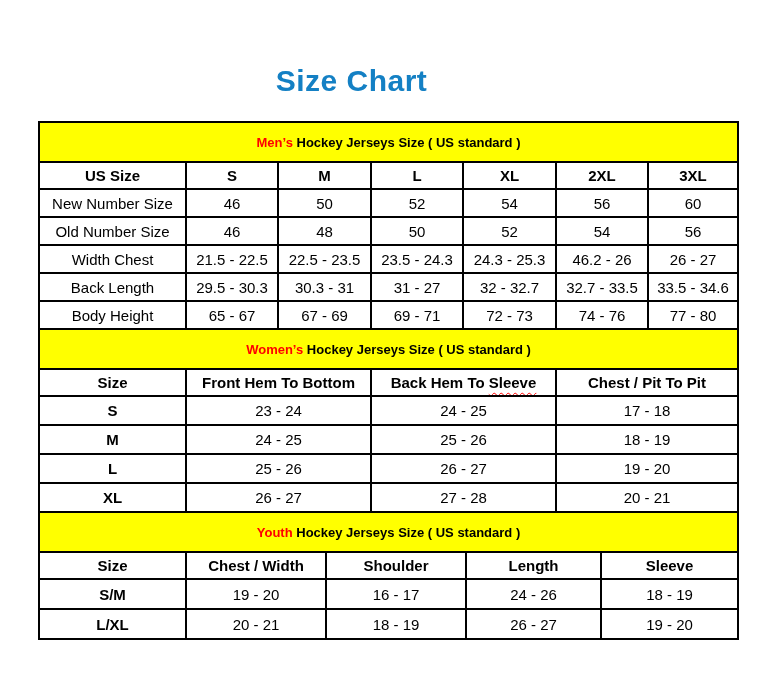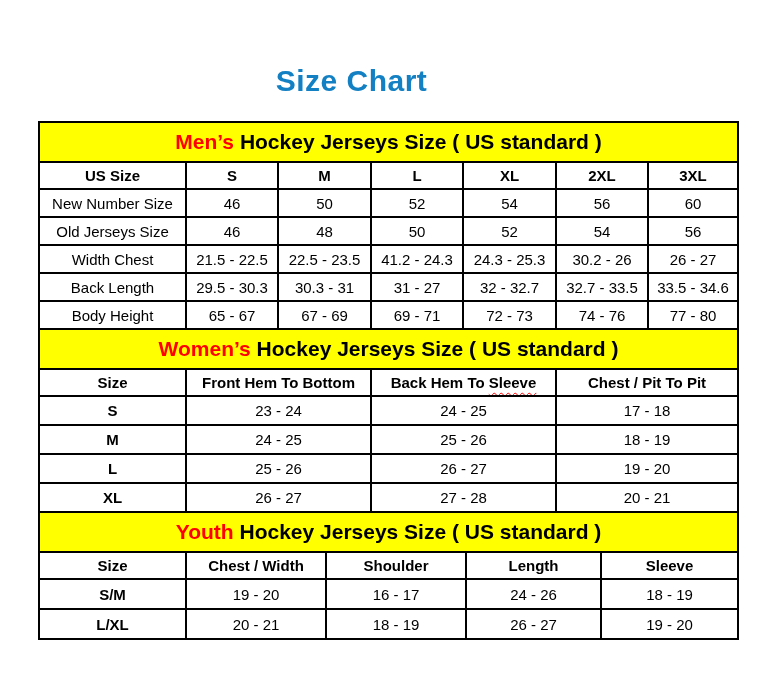--- a/index.html
+++ b/index.html
@@ -46,21 +46,21 @@
     vertical-align: middle;
     color: #000000;
     font-size: 15px;
     padding: 0 2px;
     overflow: hidden;
     white-space: nowrap;
   }
   tr.banner td {
     background: #FFFF00;
     font-weight: bold;
-    font-size: 21px;
+    font-size: 13px;
     height: 38px;
   }
   tr.banner .hl {
     color: #FF0000;
   }
   tr.hdr td {
     font-weight: bold;
     height: 25px;
   }
   tr.data td {
@@ -112,35 +112,35 @@
     <tr class="data">
       <td class="rlabel">New Number Size</td>
       <td>46</td>
       <td>50</td>
       <td>52</td>
       <td>54</td>
       <td>56</td>
       <td>60</td>
     </tr>
     <tr class="data">
-      <td class="rlabel">Old Jerseys Size</td>
+      <td class="rlabel">Old Number Size</td>
       <td>46</td>
       <td>48</td>
       <td>50</td>
       <td>52</td>
       <td>54</td>
       <td>56</td>
     </tr>
     <tr class="data">
       <td class="rlabel">Width Chest</td>
       <td>21.5 - 22.5</td>
       <td>22.5 - 23.5</td>
-      <td>41.2 - 24.3</td>
+      <td>23.5 - 24.3</td>
       <td>24.3 - 25.3</td>
-      <td>30.2 - 26</td>
+      <td>46.2 - 26</td>
       <td>26 - 27</td>
     </tr>
     <tr class="data">
       <td class="rlabel">Back Length</td>
       <td>29.5 - 30.3</td>
       <td>30.3 - 31</td>
       <td>31 - 27</td>
       <td>32 - 32.7</td>
       <td>32.7 - 33.5</td>
       <td>33.5 - 34.6</td>

